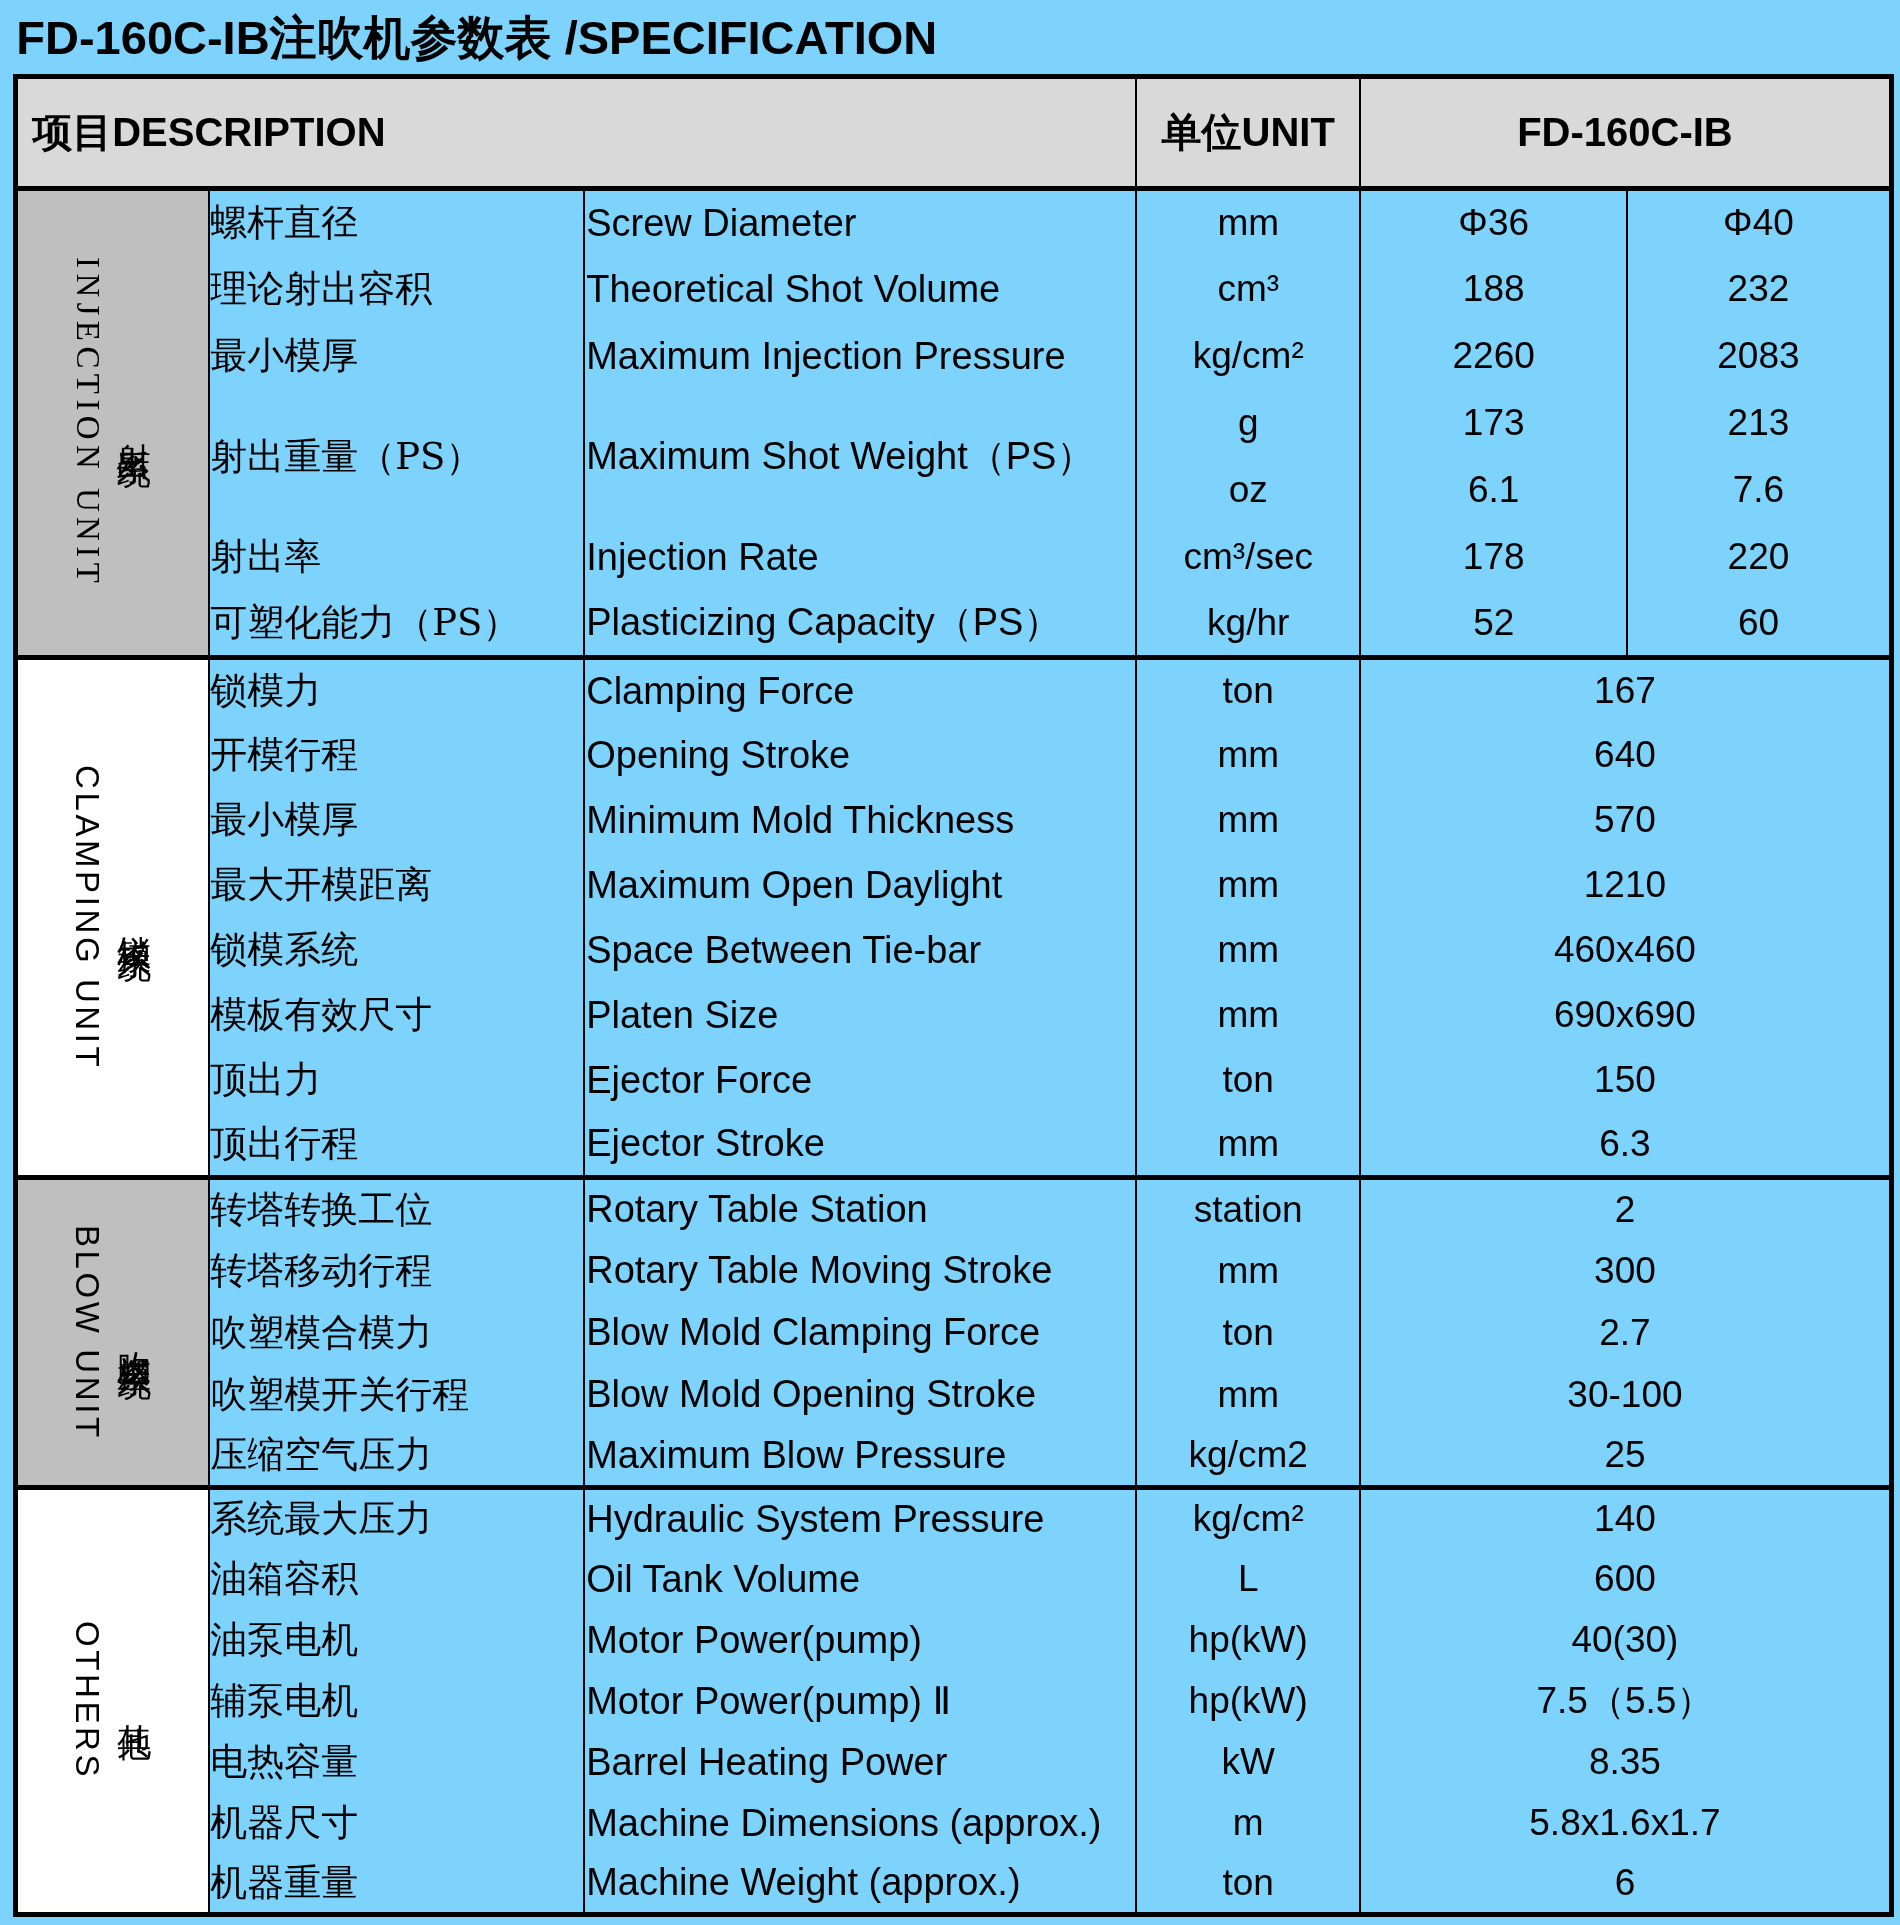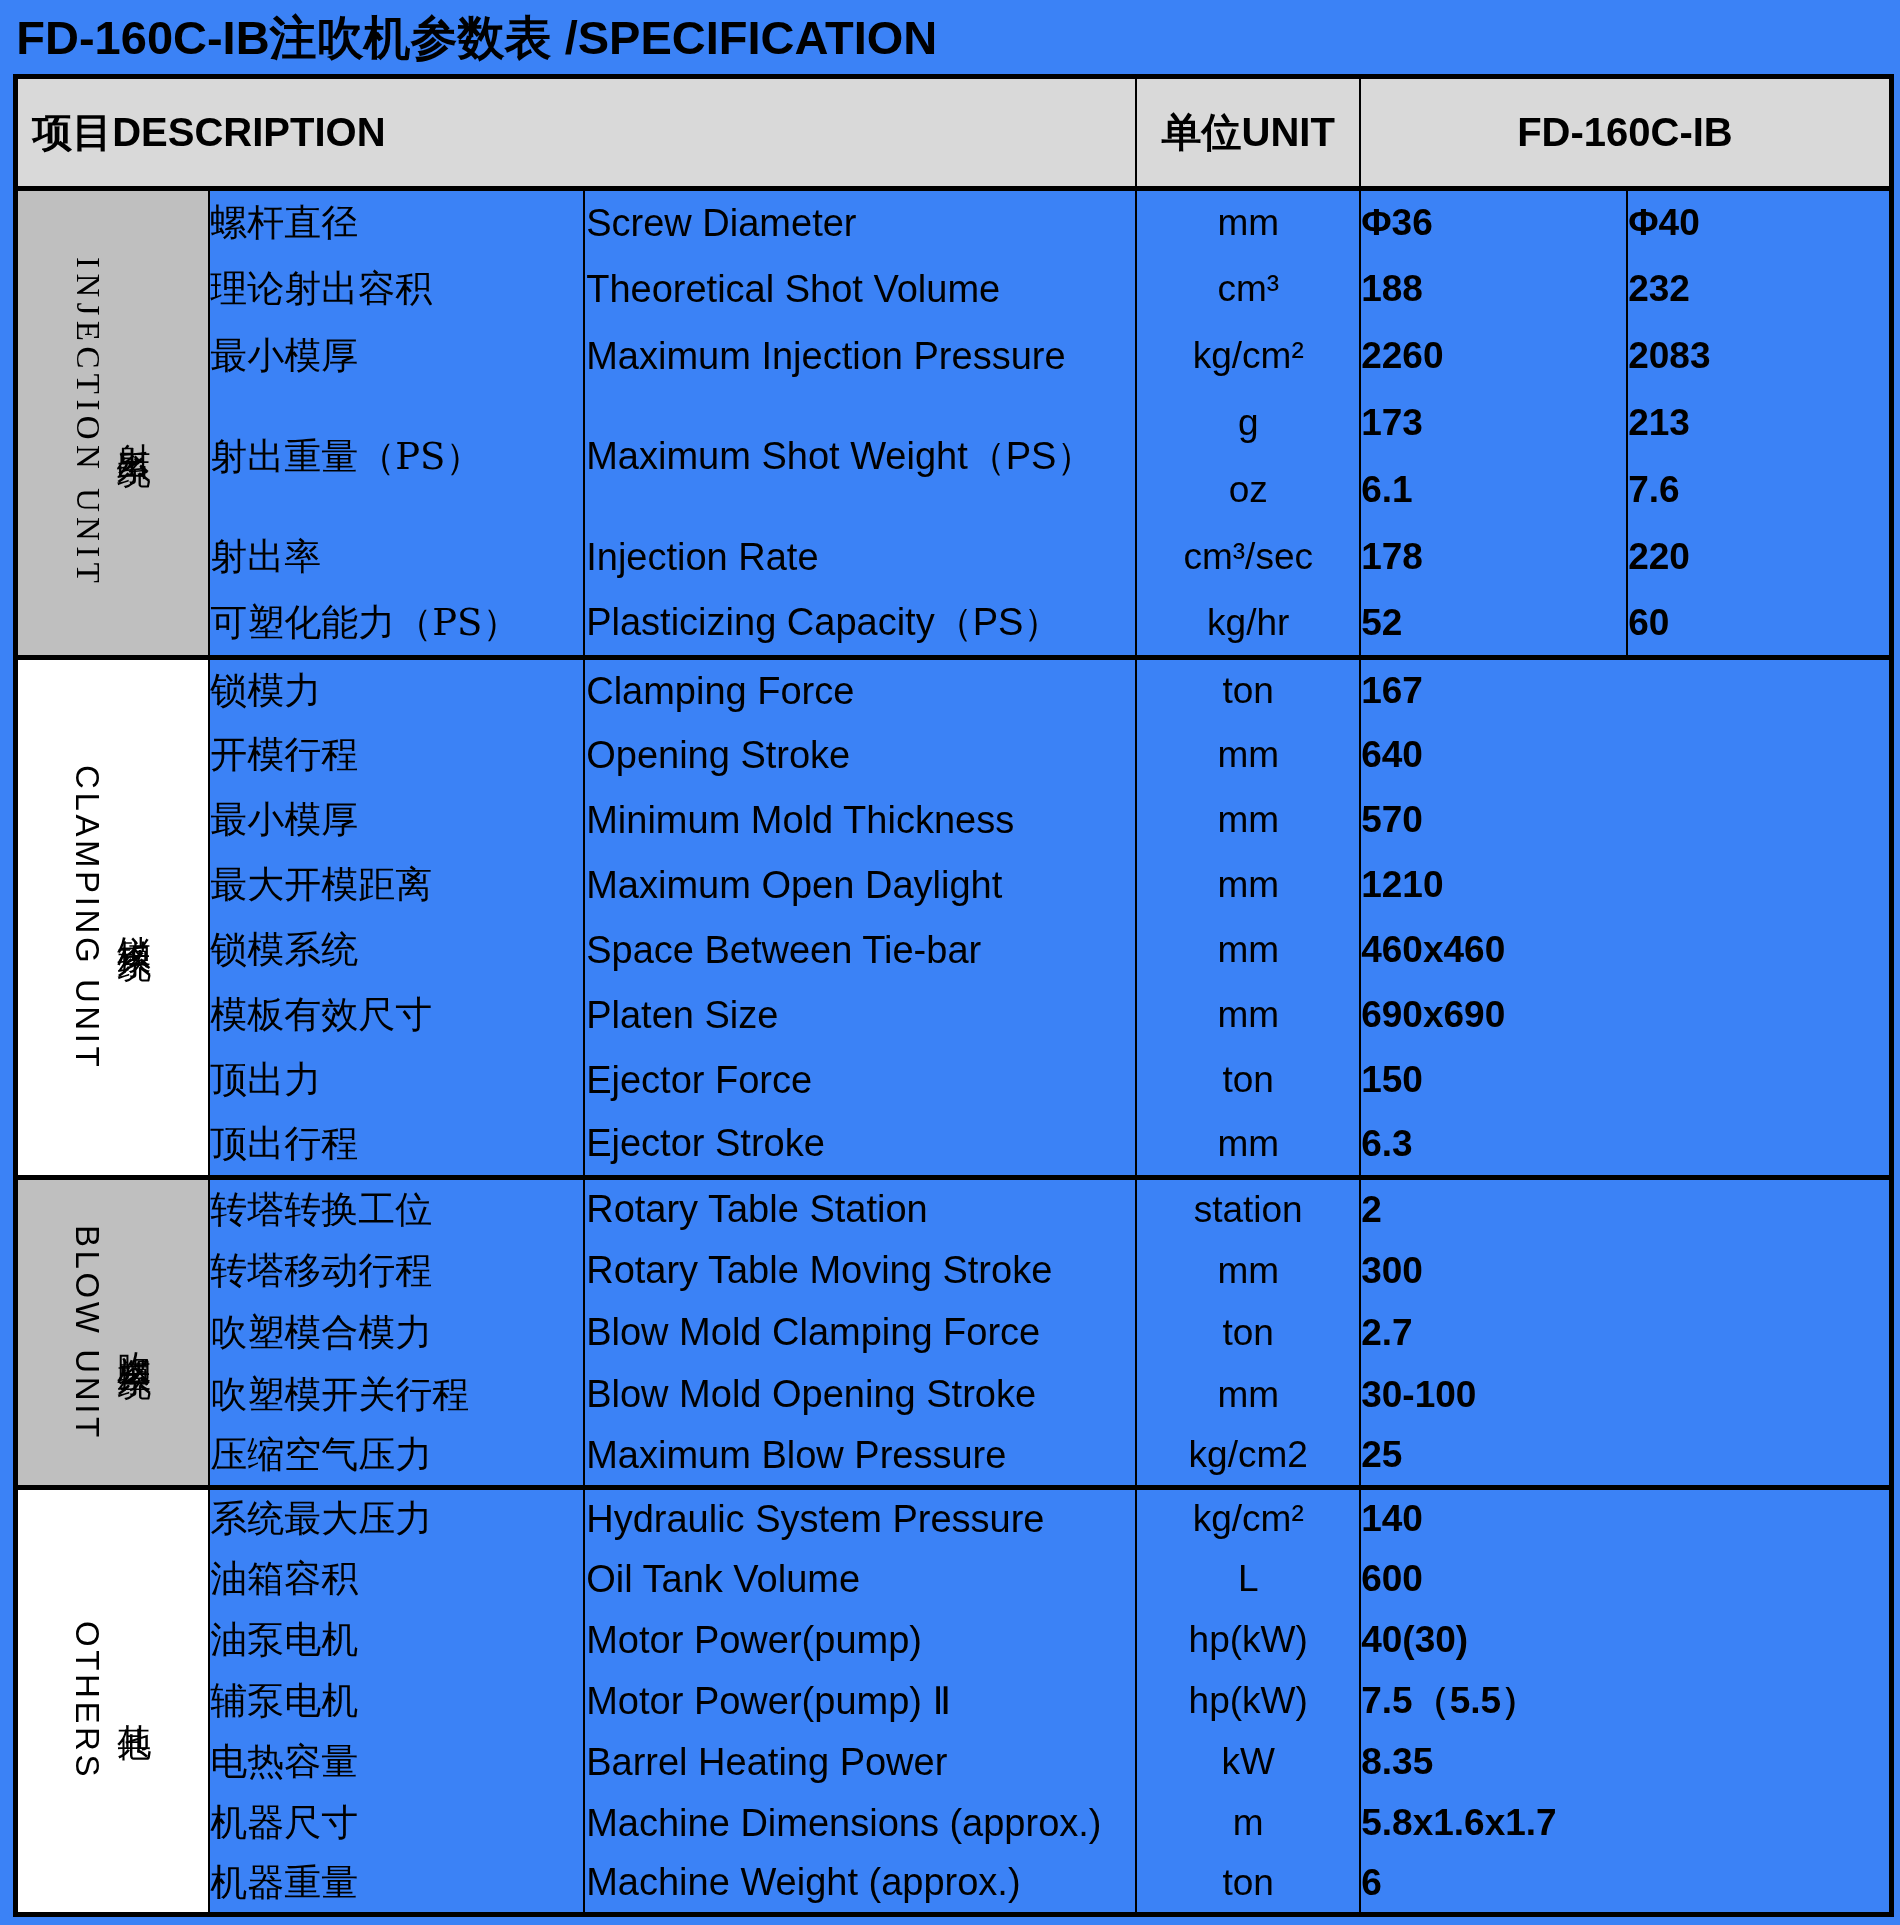--- a/index.html
+++ b/index.html
@@ -5,21 +5,21 @@
   html, body {
     margin: 0;
     padding: 0;
     background: #ffffff;
     font-family: "Liberation Sans", sans-serif;
     color: #000;
   }
   .page {
     width: 1901px;
     height: 1926px;
-    background: #3b82f6;
+    background: #7dd3fc;
     position: relative;
     overflow: hidden;
   }
   .title {
     margin: 0;
     padding: 11px 0 9px 16.3px;
     font-size: 47px;
     line-height: 54px;
     font-weight: bold;
     letter-spacing: 0px;
@@ -106,21 +106,21 @@
     text-align: left;
     font-family: "DejaVu Serif", serif;
     font-size: 37px;
   }
   td.en-cell {
     text-align: left;
     padding-left: 1px;
     font-size: 38px;
   }
   td.unit-cell { text-align: center; }
-  td.value-cell { text-align: left; font-weight: bold; }
+  td.value-cell { text-align: center; }
 </style>
 </head>
 <body>
 
 <div class="page">
   <h1 class="title">FD-160C-IB注吹机参数表 /SPECIFICATION</h1>
 
   <table class="spec">
     <colgroup>
       <col class="c-side">

